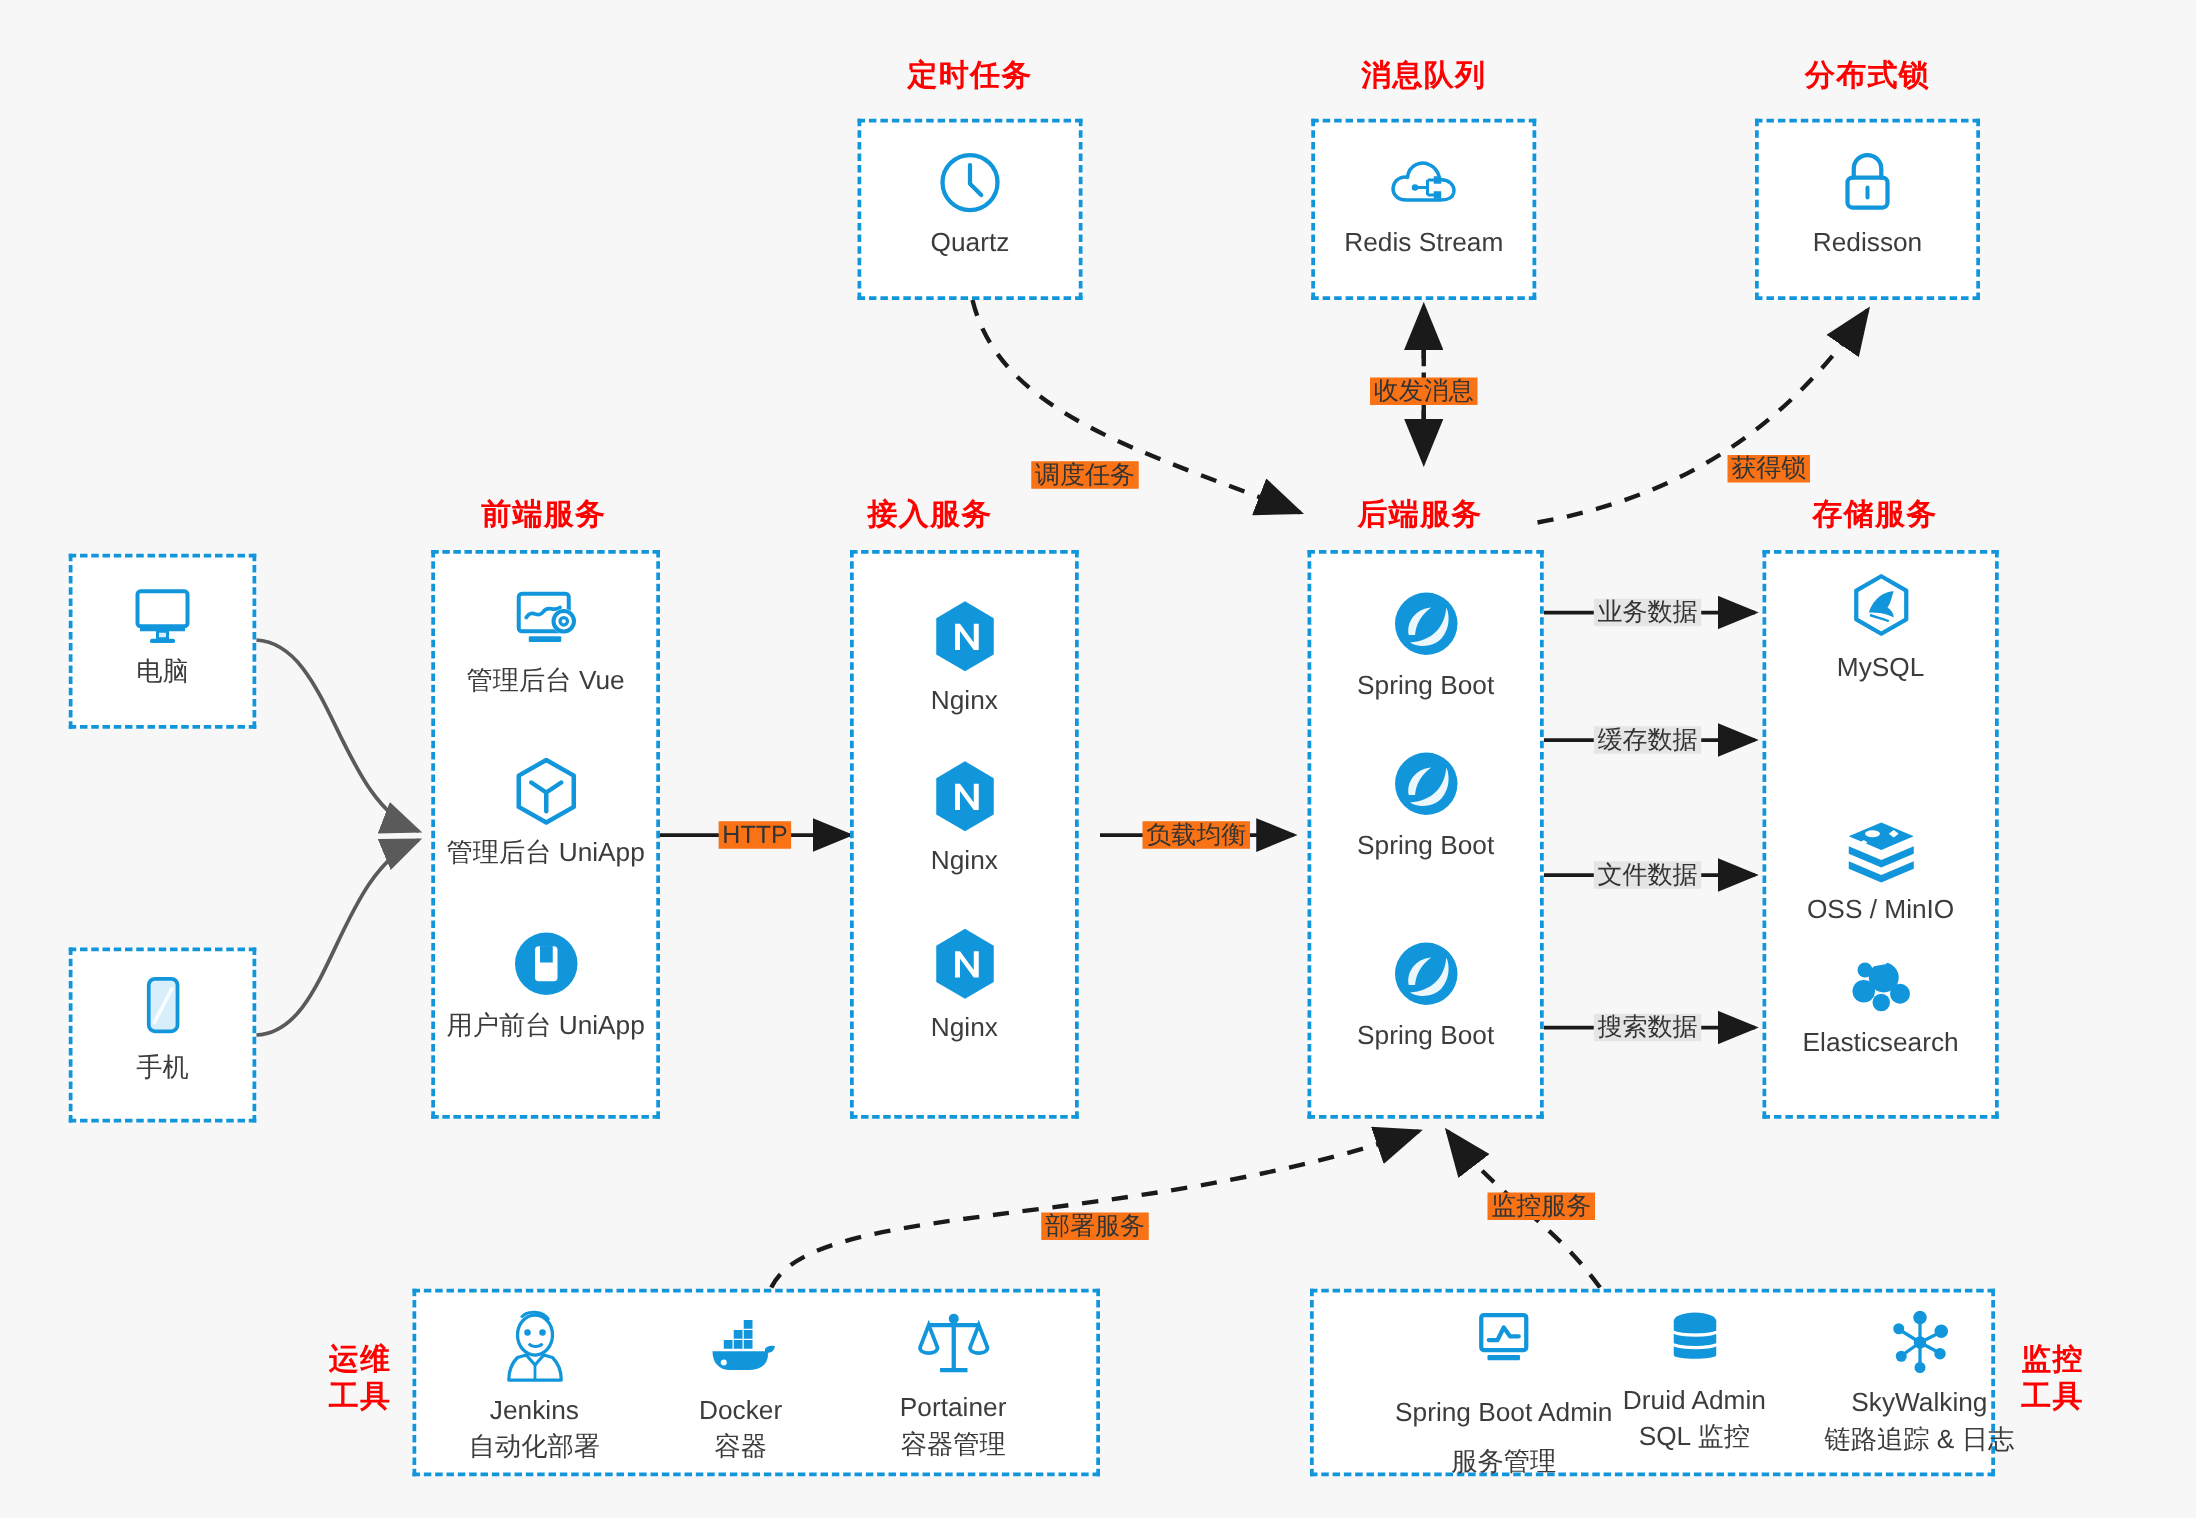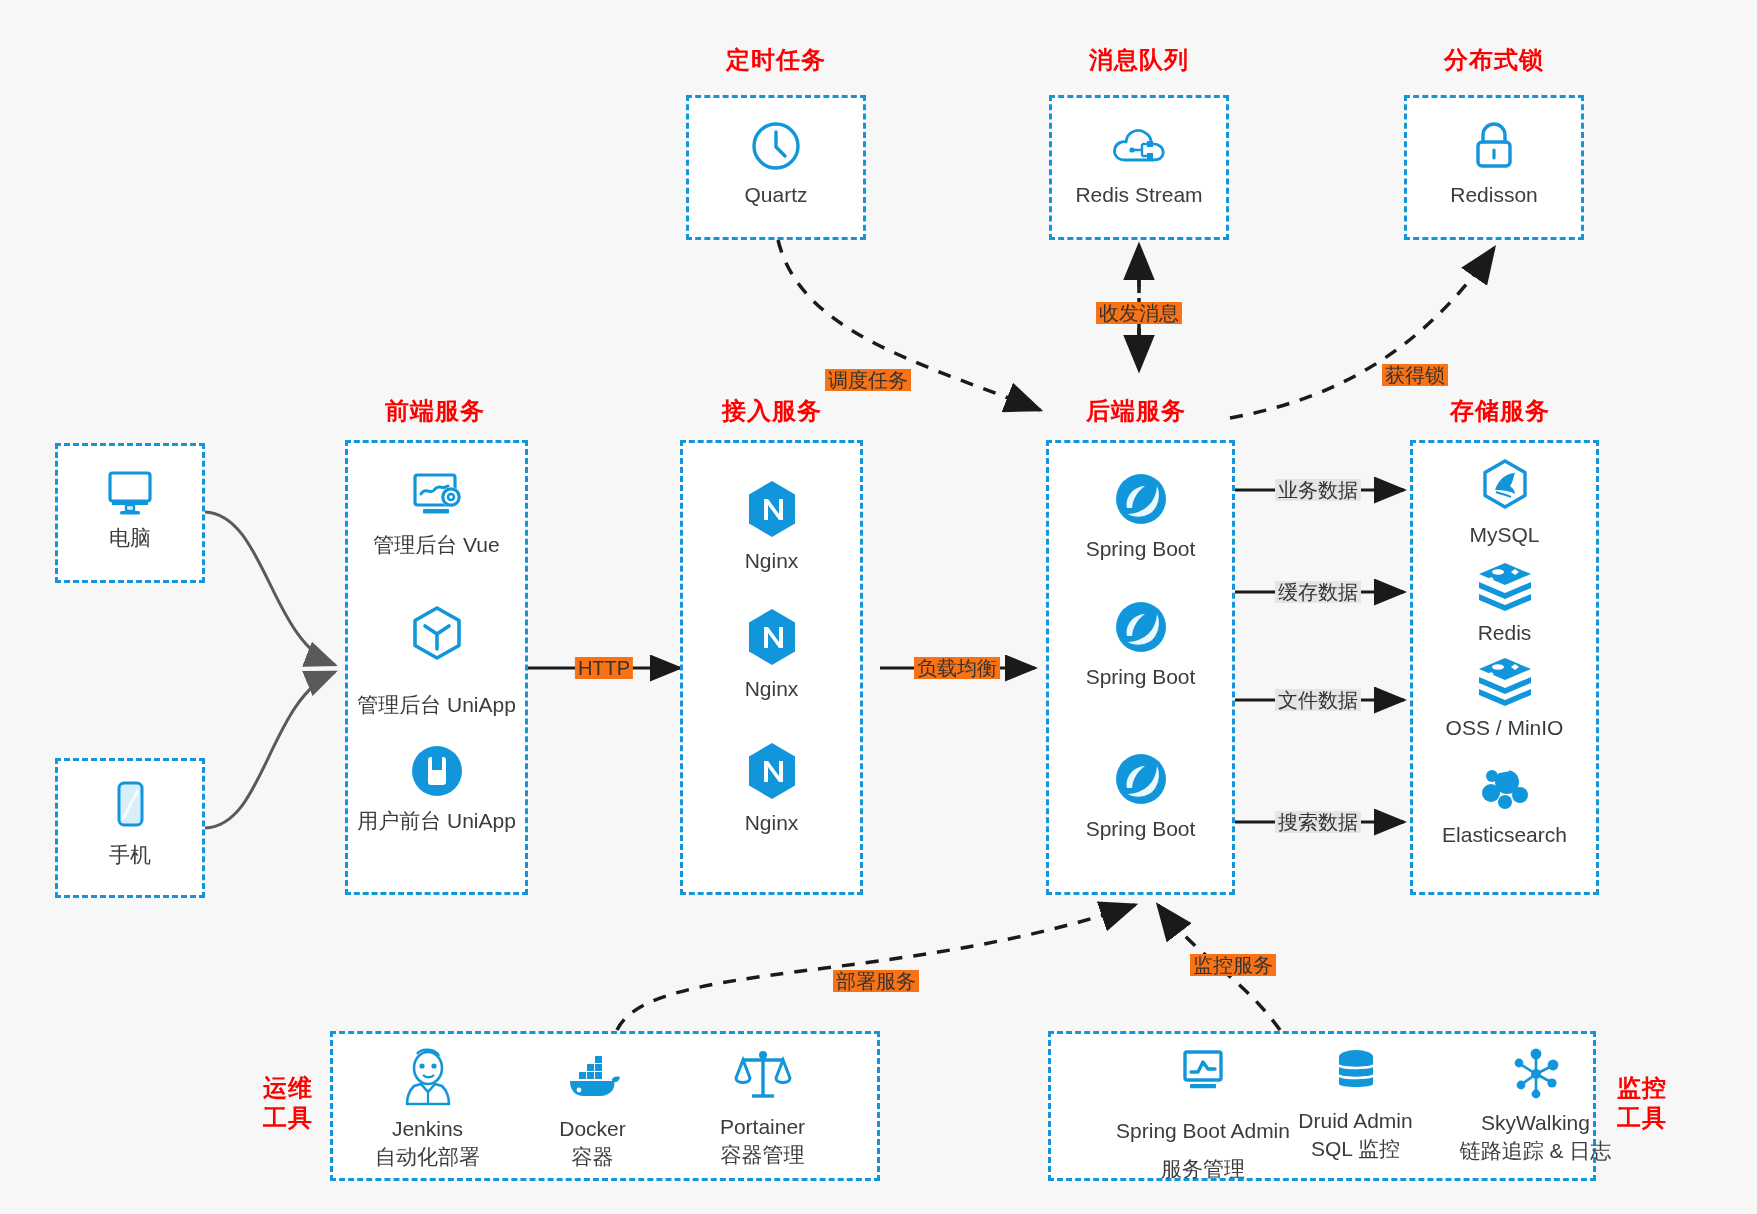--- a/index.html
+++ b/index.html
@@ -94,21 +94,21 @@
     <path d="M617,1030 C650,960 900,985 1135,905" fill="none" stroke="#1a1a1a" stroke-width="3.5" stroke-dasharray="13,11" marker-end="url(#ah)"></path>
 
     <path d="M1280,1030 C1240,975 1200,960 1158,905" fill="none" stroke="#1a1a1a" stroke-width="3.5" stroke-dasharray="13,11" marker-end="url(#ah)"></path>
   </svg>
 
   <div class="group-title" style="left:686px; top:44px; width:180px;">定时任务</div>
   <div class="group-title" style="left:1049px; top:44px; width:180px;">消息队列</div>
   <div class="group-title" style="left:1404px; top:44px; width:180px;">分布式锁</div>
 
   <div class="group-title" style="left:345px; top:395px; width:180px;">前端服务</div>
-  <div class="group-title" style="left:682px; top:395px; width:180px;">接入服务</div>
+  <div class="group-title" style="left:654px; top:395px; width:180px;">接入服务</div>
   <div class="group-title" style="left:1046px; top:395px; width:180px;">后端服务</div>
   <div class="group-title" style="left:1410px; top:395px; width:180px;">存储服务</div>
 
   <div class="group-title side" style="left:255px; top:1073px; width:66px;">
     <div>运维</div>
     <div>工具</div>
   </div>
   <div class="group-title side" style="left:1609px; top:1073px; width:66px;">
     <div>监控</div>
     <div>工具</div>
@@ -182,21 +182,21 @@
         <rect x="9" y="7" width="40" height="30" rx="2.5" fill="none" stroke="#1296db" stroke-width="3.2"></rect>
         <path d="M15 26 C20 18 24 28 29 21 C33 16 37 22 42 18" fill="none" stroke="#1296db" stroke-width="3" stroke-linecap="round"></path>
         <rect x="17" y="41" width="26" height="4.5" rx="1" fill="#1296db"></rect>
         <circle cx="45" cy="29" r="10" fill="#ffffff"></circle>
         <circle cx="45" cy="29" r="8.2" fill="none" stroke="#1296db" stroke-width="3.2"></circle>
         <circle cx="45" cy="29" r="3" fill="none" stroke="#1296db" stroke-width="2.6"></circle>
       </svg>
     </div>
     <div class="label">管理后台 Vue</div>
   </div>
-  <div class="node" style="left:345px; top:604px; width:183px;gap:22px;">
+  <div class="node" style="left:345px; top:604px; width:183px;">
     <div class="icon">
       <svg width="60" height="58" viewBox="0 0 60 58">
         <path d="M30 4 L52 16.5 L52 41.5 L30 54 L8 41.5 L8 16.5 Z" fill="none" stroke="#1296db" stroke-width="3.6" stroke-linejoin="round"></path>
         <path d="M30 30 L30 45 M30 30 L18 22 M30 30 L42 22" fill="none" stroke="#1296db" stroke-width="3.6" stroke-linecap="round"></path>
       </svg>
     </div>
     <div class="label">管理后台 UniApp</div>
   </div>
   <div class="node" style="left:345px; top:742px; width:183px;">
     <div class="icon">
@@ -274,33 +274,20 @@
   <div class="box white" style="left:1410px; top:440px; width:189px; height:455px;"></div>
   <div class="node" style="left:1410px; top:458px; width:189px;">
     <div class="icon">
       <svg width="56" height="56" viewBox="0 0 56 56">
         <path d="M28 3 L48 14.5 L48 37.5 L28 49 L8 37.5 L8 14.5 Z" fill="none" stroke="#1296db" stroke-width="3.4" stroke-linejoin="round"></path>
         <path d="M18 32 C22 20 31 15 38 15 C36 20 36 24 33 28 C36 30 38 33 38 36 C33 33 26 32 18 32 Z" fill="#1296db"></path>
         <path d="M19 34 C24 36 30 37 34 39" fill="none" stroke="#1296db" stroke-width="2"></path>
       </svg>
     </div>
     <div class="label">MySQL</div>
-  </div>
-  <div class="node" style="left:1410px; top:560px; width:189px;">
-    <div class="icon">
-      <svg width="60" height="52" viewBox="0 0 60 52">
-        <path d="M30 3 L56 14 L30 25 L4 14 Z" fill="#1296db"></path>
-        <path d="M4 22 L30 33 L56 22 L56 28 L30 39 L4 28 Z" fill="#1296db"></path>
-        <path d="M4 34 L30 45 L56 34 L56 40 L30 51 L4 40 Z" fill="#1296db"></path>
-        <ellipse cx="23" cy="12" rx="6" ry="2.8" fill="#ffffff"></ellipse>
-        <path d="M40 9 L44 12 L40 15 L36 12 Z" fill="#ffffff"></path>
-        <path d="M16 17 L19 19 L16 21 L13 19 Z" fill="#ffffff"></path>
-      </svg>
-    </div>
-    <div class="label">Redis</div>
   </div>
   <div class="node" style="left:1410px; top:655px; width:189px;">
     <div class="icon">
       <svg width="60" height="52" viewBox="0 0 60 52">
         <path d="M30 3 L56 14 L30 25 L4 14 Z" fill="#1296db"></path>
         <path d="M4 22 L30 33 L56 22 L56 28 L30 39 L4 28 Z" fill="#1296db"></path>
         <path d="M4 34 L30 45 L56 34 L56 40 L30 51 L4 40 Z" fill="#1296db"></path>
         <ellipse cx="23" cy="12" rx="6" ry="2.8" fill="#ffffff"></ellipse>
         <path d="M40 9 L44 12 L40 15 L36 12 Z" fill="#ffffff"></path>
         <path d="M16 17 L19 19 L16 21 L13 19 Z" fill="#ffffff"></path>

